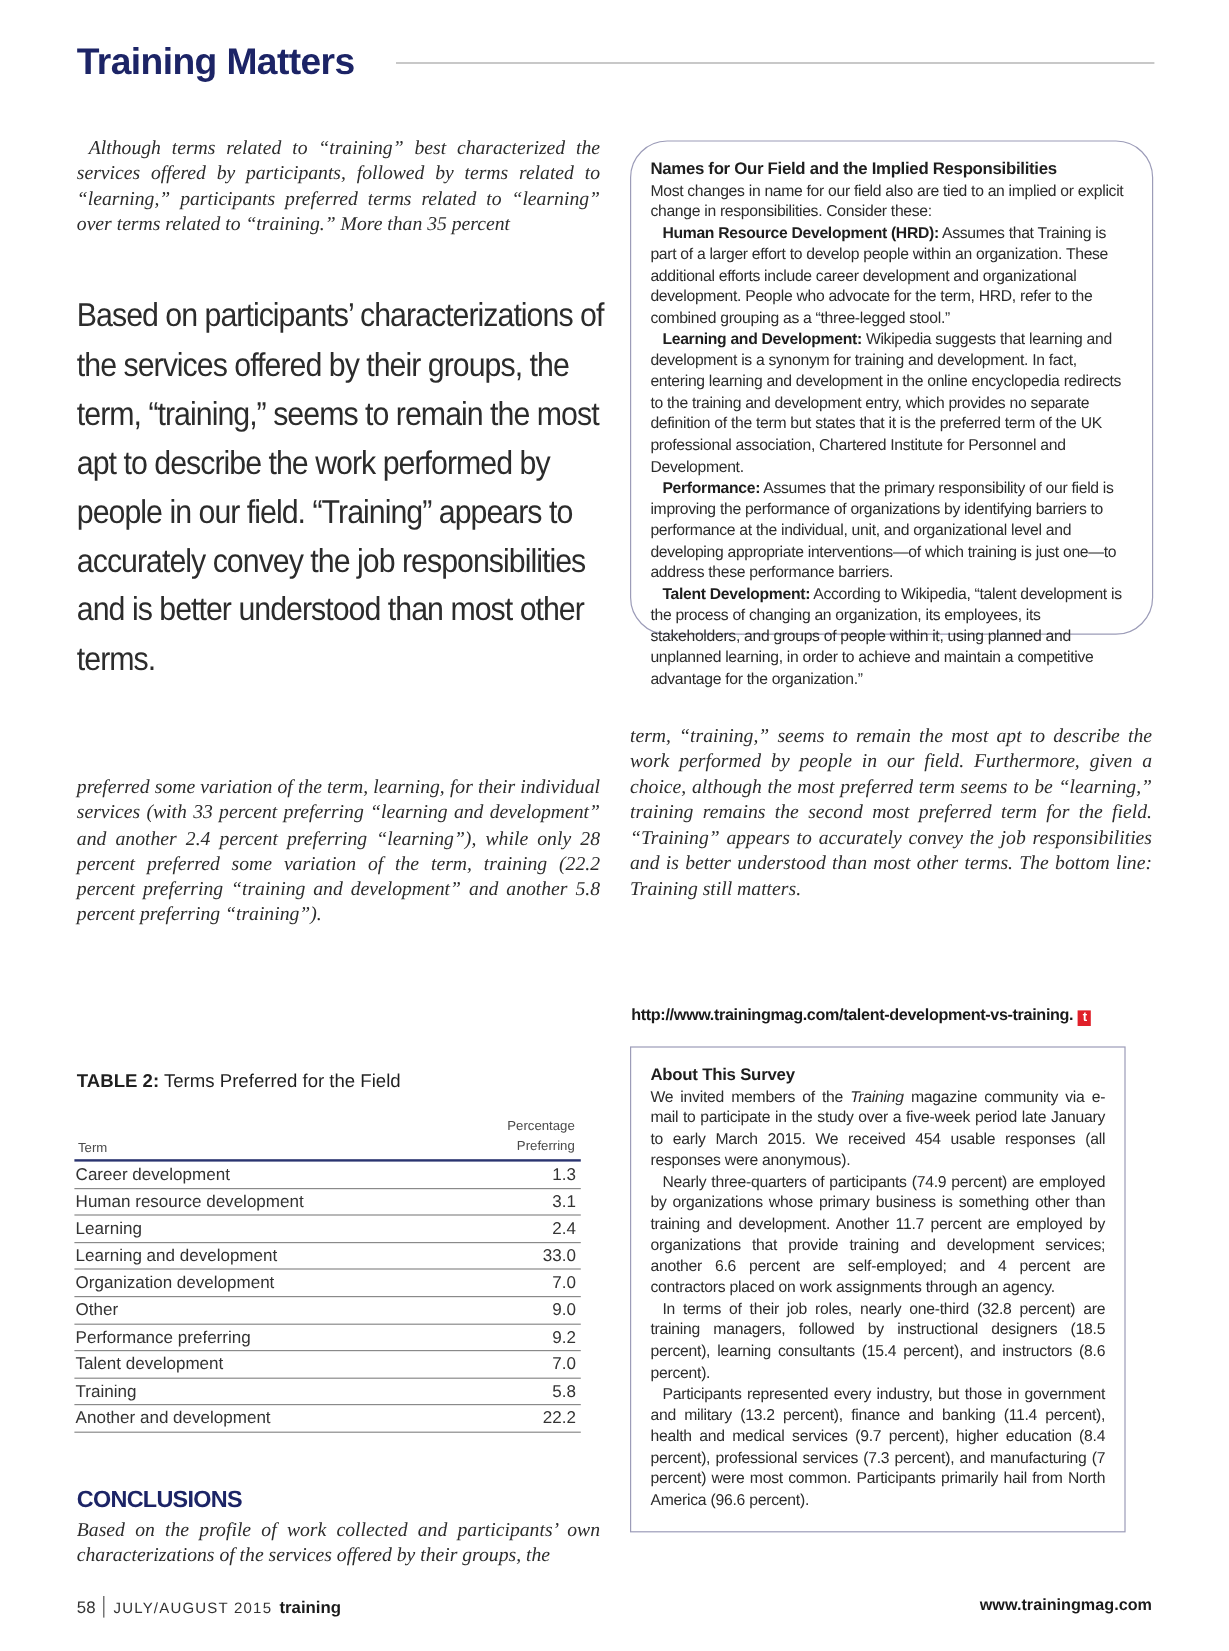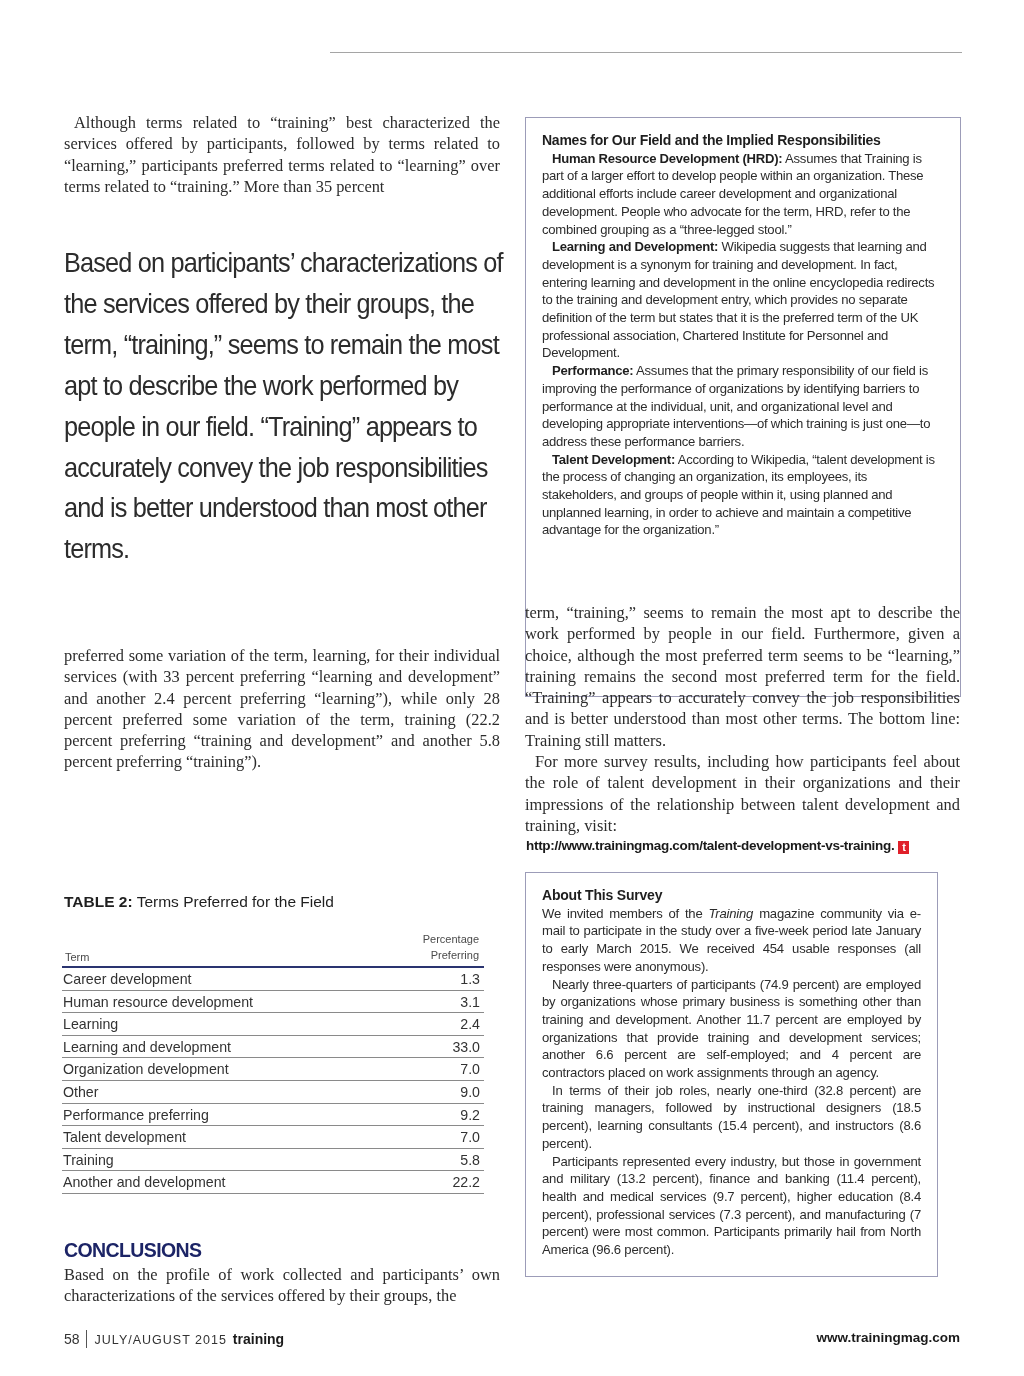--- a/index.html
+++ b/index.html
@@ -3,31 +3,31 @@
 <meta charset="utf-8">
 <style>
   html, body { margin: 0; padding: 0; background: #ffffff; }
   body { width: 1024px; height: 1376px; position: relative; overflow: hidden; color: #2a2a2a; }
 
   .header { position: absolute; left: 64px; top: 30px; width: 898px; height: 44px; }
   .header-title { position: absolute; left: 0; top: 0; font-family: "Liberation Sans", sans-serif; font-weight: bold; font-size: 31px; color: #1c2466; letter-spacing: -0.5px; line-height: 44px; }
   .header-rule { position: absolute; left: 266px; right: 0; top: 22px; height: 1px; background: #a5a5a5; }
 
   .para { position: absolute; font-family: "Liberation Serif", serif; font-size: 16.4px; line-height: 21.3px; text-align: justify; color: #2c2c2c; }
-  .para p { margin: 0; text-indent: 10px; }
+  .para p { margin: 0; text-indent: 10px; font-style: italic; }
   .para p.noindent { text-indent: 0; }
 
   .pullquote { position: absolute; left: 64px; top: 243px; width: 445px; font-family: "Liberation Sans Narrow", "Liberation Sans", sans-serif; font-size: 27.5px; line-height: 40.9px; color: #2c2c2c; letter-spacing: -0.9px; transform: scaleX(0.92); transform-origin: left top; width: 484px; }
 
   .sidebar { position: absolute; border: 1.5px solid #9c9cb8; background: #fff; font-family: "Liberation Sans", sans-serif; font-size: 13.1px; line-height: 17.7px; color: #2c2c2c; padding: 14px 16px 10px 16px; box-sizing: border-box; }
   .sidebar .sb-title { font-weight: bold; font-size: 14px; color: #1e1e1e; }
   .sidebar p { margin: 0; }
   .sidebar p.ind { text-indent: 10px; }
   .sidebar b { color: #1e1e1e; }
-  .sidebar.names { left: 525px; top: 117px; width: 436px; height: 580px; letter-spacing: -0.25px; }
+  .sidebar.names { left: 525px; top: 117px; width: 436px; height: 412px; letter-spacing: -0.25px; border-radius: 31px; }
   .sidebar.survey { left: 525px; top: 872px; width: 413px; height: 405px; text-align: justify; letter-spacing: -0.2px; }
 
   .url { position: absolute; left: 526px; top: 838px; font-family: "Liberation Sans", sans-serif; font-weight: bold; font-size: 13.5px; color: #1a1a1a; letter-spacing: -0.3px; }
   .t-icon { display: inline-block; width: 11px; height: 13px; background: #e0202a; color: #fff; font-size: 11px; line-height: 13px; text-align: center; font-weight: bold; margin-left: 4px; vertical-align: -1px; }
 
   .table-title { position: absolute; left: 64px; top: 893px; font-family: "Liberation Sans", sans-serif; font-size: 15.5px; color: #1f1f1f; }
   .table-title b { font-weight: bold; }
   .tbl { position: absolute; left: 62px; top: 926px; width: 422px; font-family: "Liberation Sans", sans-serif; }
   .tbl-head { position: relative; height: 40px; border-bottom: 2px solid #2a3470; }
   .th-term { position: absolute; left: 3px; bottom: 3px; font-size: 11px; color: #4a4a4a; }
@@ -42,44 +42,45 @@
   .footer-left .pg { margin-right: 6px; }
   .footer-left .bar { display: inline-block; width: 1px; height: 18px; background: #555; vertical-align: -4px; margin-right: 8px; }
   .footer-left .issue { font-size: 12.5px; letter-spacing: 1px; margin-right: 6px; }
   .footer-left .brand { font-weight: bold; font-size: 14px; color: #1a1a1a; }
   .footer-right { position: absolute; right: 64px; top: 1330px; font-family: "Liberation Sans", sans-serif; font-weight: bold; font-size: 13.5px; color: #1a1a1a; }
 </style>
 </head>
 <body>
 
 <div class="header">
+  <div class="header-title">Training Matters</div>
   <div class="header-rule"></div>
 </div>
 
 <div class="para" style="left:64px; top:112px; width:436px;">
   <p>Although terms related to “training” best characterized the services offered by participants, followed by terms related to “learning,” participants preferred terms related to “learning” over terms related to “training.” More than 35 percent</p>
 </div>
 
 <div class="pullquote">Based on participants’ characterizations of the services offered by their groups, the term, “training,” seems to remain the most apt to describe the work performed by people in our field. “Training” appears to accurately convey the job responsibilities and is better understood than most other terms.</div>
 
 <div class="para" style="left:64px; top:645px; width:436px;">
   <p class="noindent">preferred some variation of the term, learning, for their individual services (with 33 percent preferring “learning and development” and another 2.4 percent preferring “learning”), while only 28 percent preferred some variation of the term, training (22.2 percent preferring “training and development” and another 5.8 percent preferring “training”).</p>
 </div>
 
 <div class="sidebar names">
   <div class="sb-title">Names for Our Field and the Implied Responsibilities</div>
+  <p>Most changes in name for our field also are tied to an implied or explicit change in responsibilities. Consider these:</p>
   <p class="ind"><b>Human Resource Development (HRD):</b><span> Assumes that Training is part of a larger effort to develop people within an organization. These additional efforts include career development and organizational development. People who advocate for the term, HRD, refer to the combined grouping as a “three-legged stool.”</span></p>
   <p class="ind"><b>Learning and Development:</b><span> Wikipedia suggests that learning and development is a synonym for training and development. In fact, entering learning and development in the online encyclopedia redirects to the training and development entry, which provides no separate definition of the term but states that it is the preferred term of the UK professional association, Chartered Institute for Personnel and Development.</span></p>
   <p class="ind"><b>Performance:</b><span> Assumes that the primary responsibility of our field is improving the performance of organizations by identifying barriers to performance at the individual, unit, and organizational level and developing appropriate interventions—of which training is just one—to address these performance barriers.</span></p>
   <p class="ind"><b>Talent Development:</b><span> According to Wikipedia, “talent development is the process of changing an organization, its employees, its stakeholders, and groups of people within it, using planned and unplanned learning, in order to achieve and maintain a competitive advantage for the organization.”</span></p>
 </div>
 
 <div class="para" style="left:525px; top:602px; width:435px;">
   <p class="noindent">term, “training,” seems to remain the most apt to describe the work performed by people in our field. Furthermore, given a choice, although the most preferred term seems to be “learning,” training remains the second most preferred term for the field. “Training” appears to accurately convey the job responsibilities and is better understood than most other terms. The bottom line: Training still matters.</p>
-  <p>For more survey results, including how participants feel about the role of talent development in their organizations and their impressions of the relationship between talent development and training, visit:</p>
 </div>
 
 <div class="url">
   <span>http://www.trainingmag.com/talent-development-vs-training.</span><span class="t-icon">t</span>
 </div>
 
 <div class="table-title">
   <b>TABLE 2:</b> <span>Terms Preferred for the Field</span>
 </div>
 <div class="tbl">

